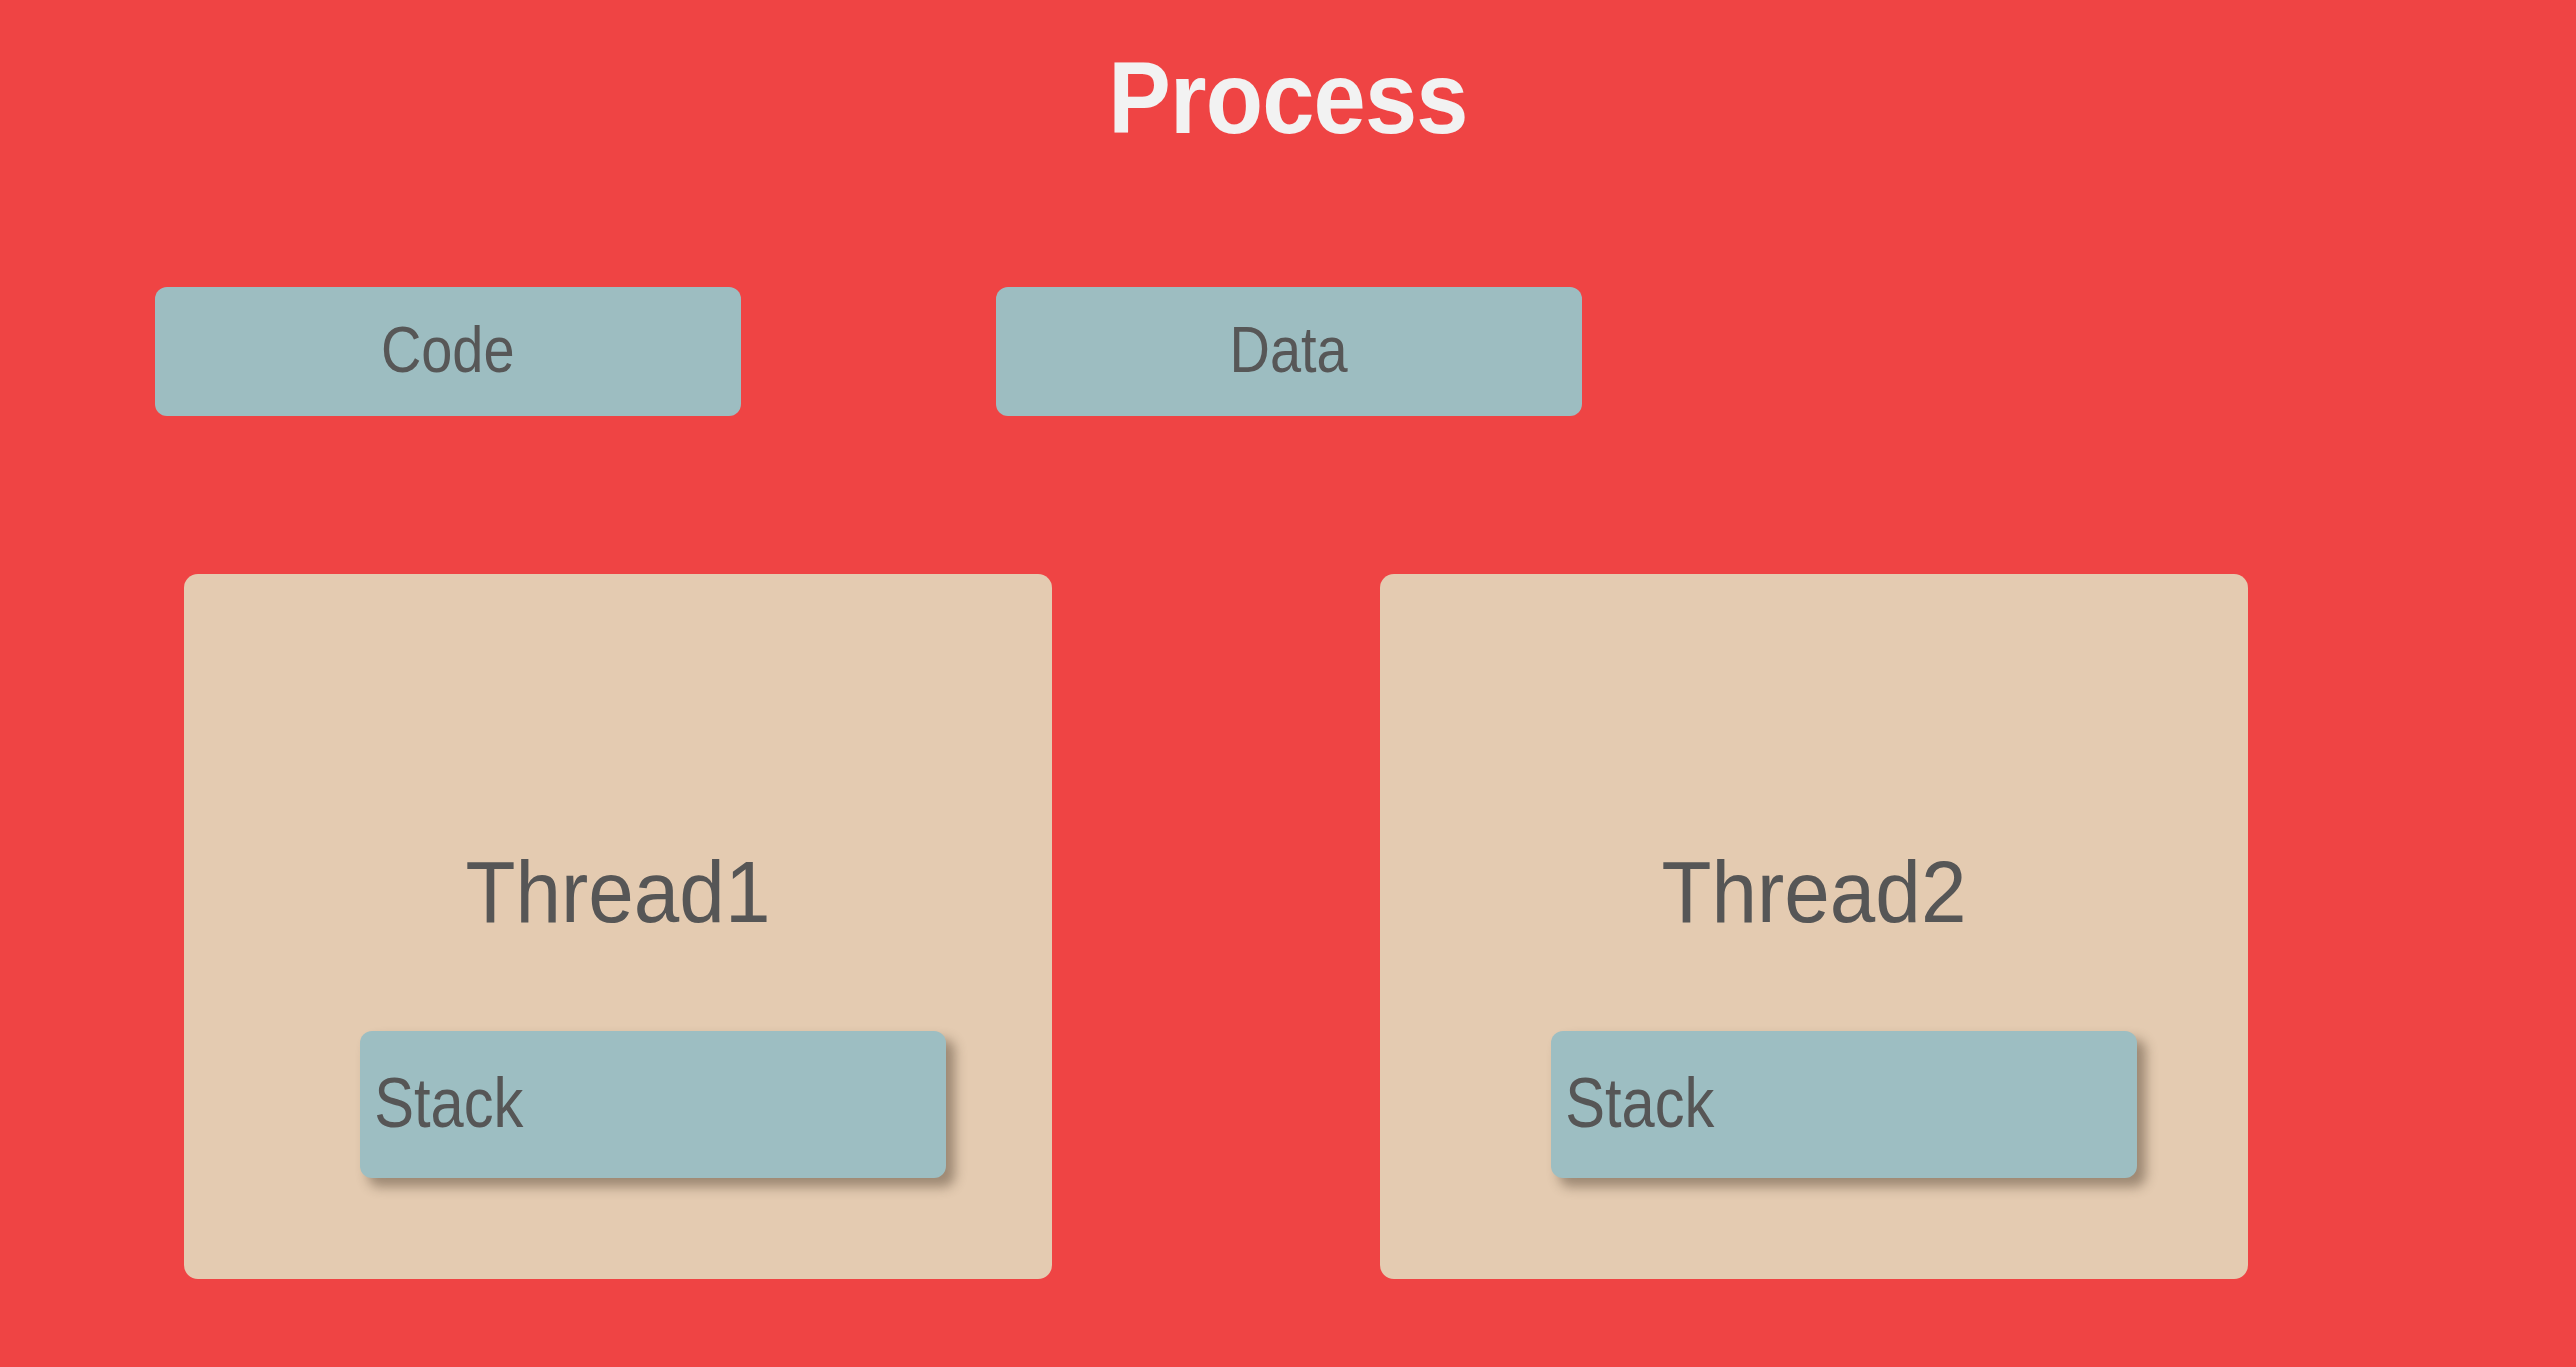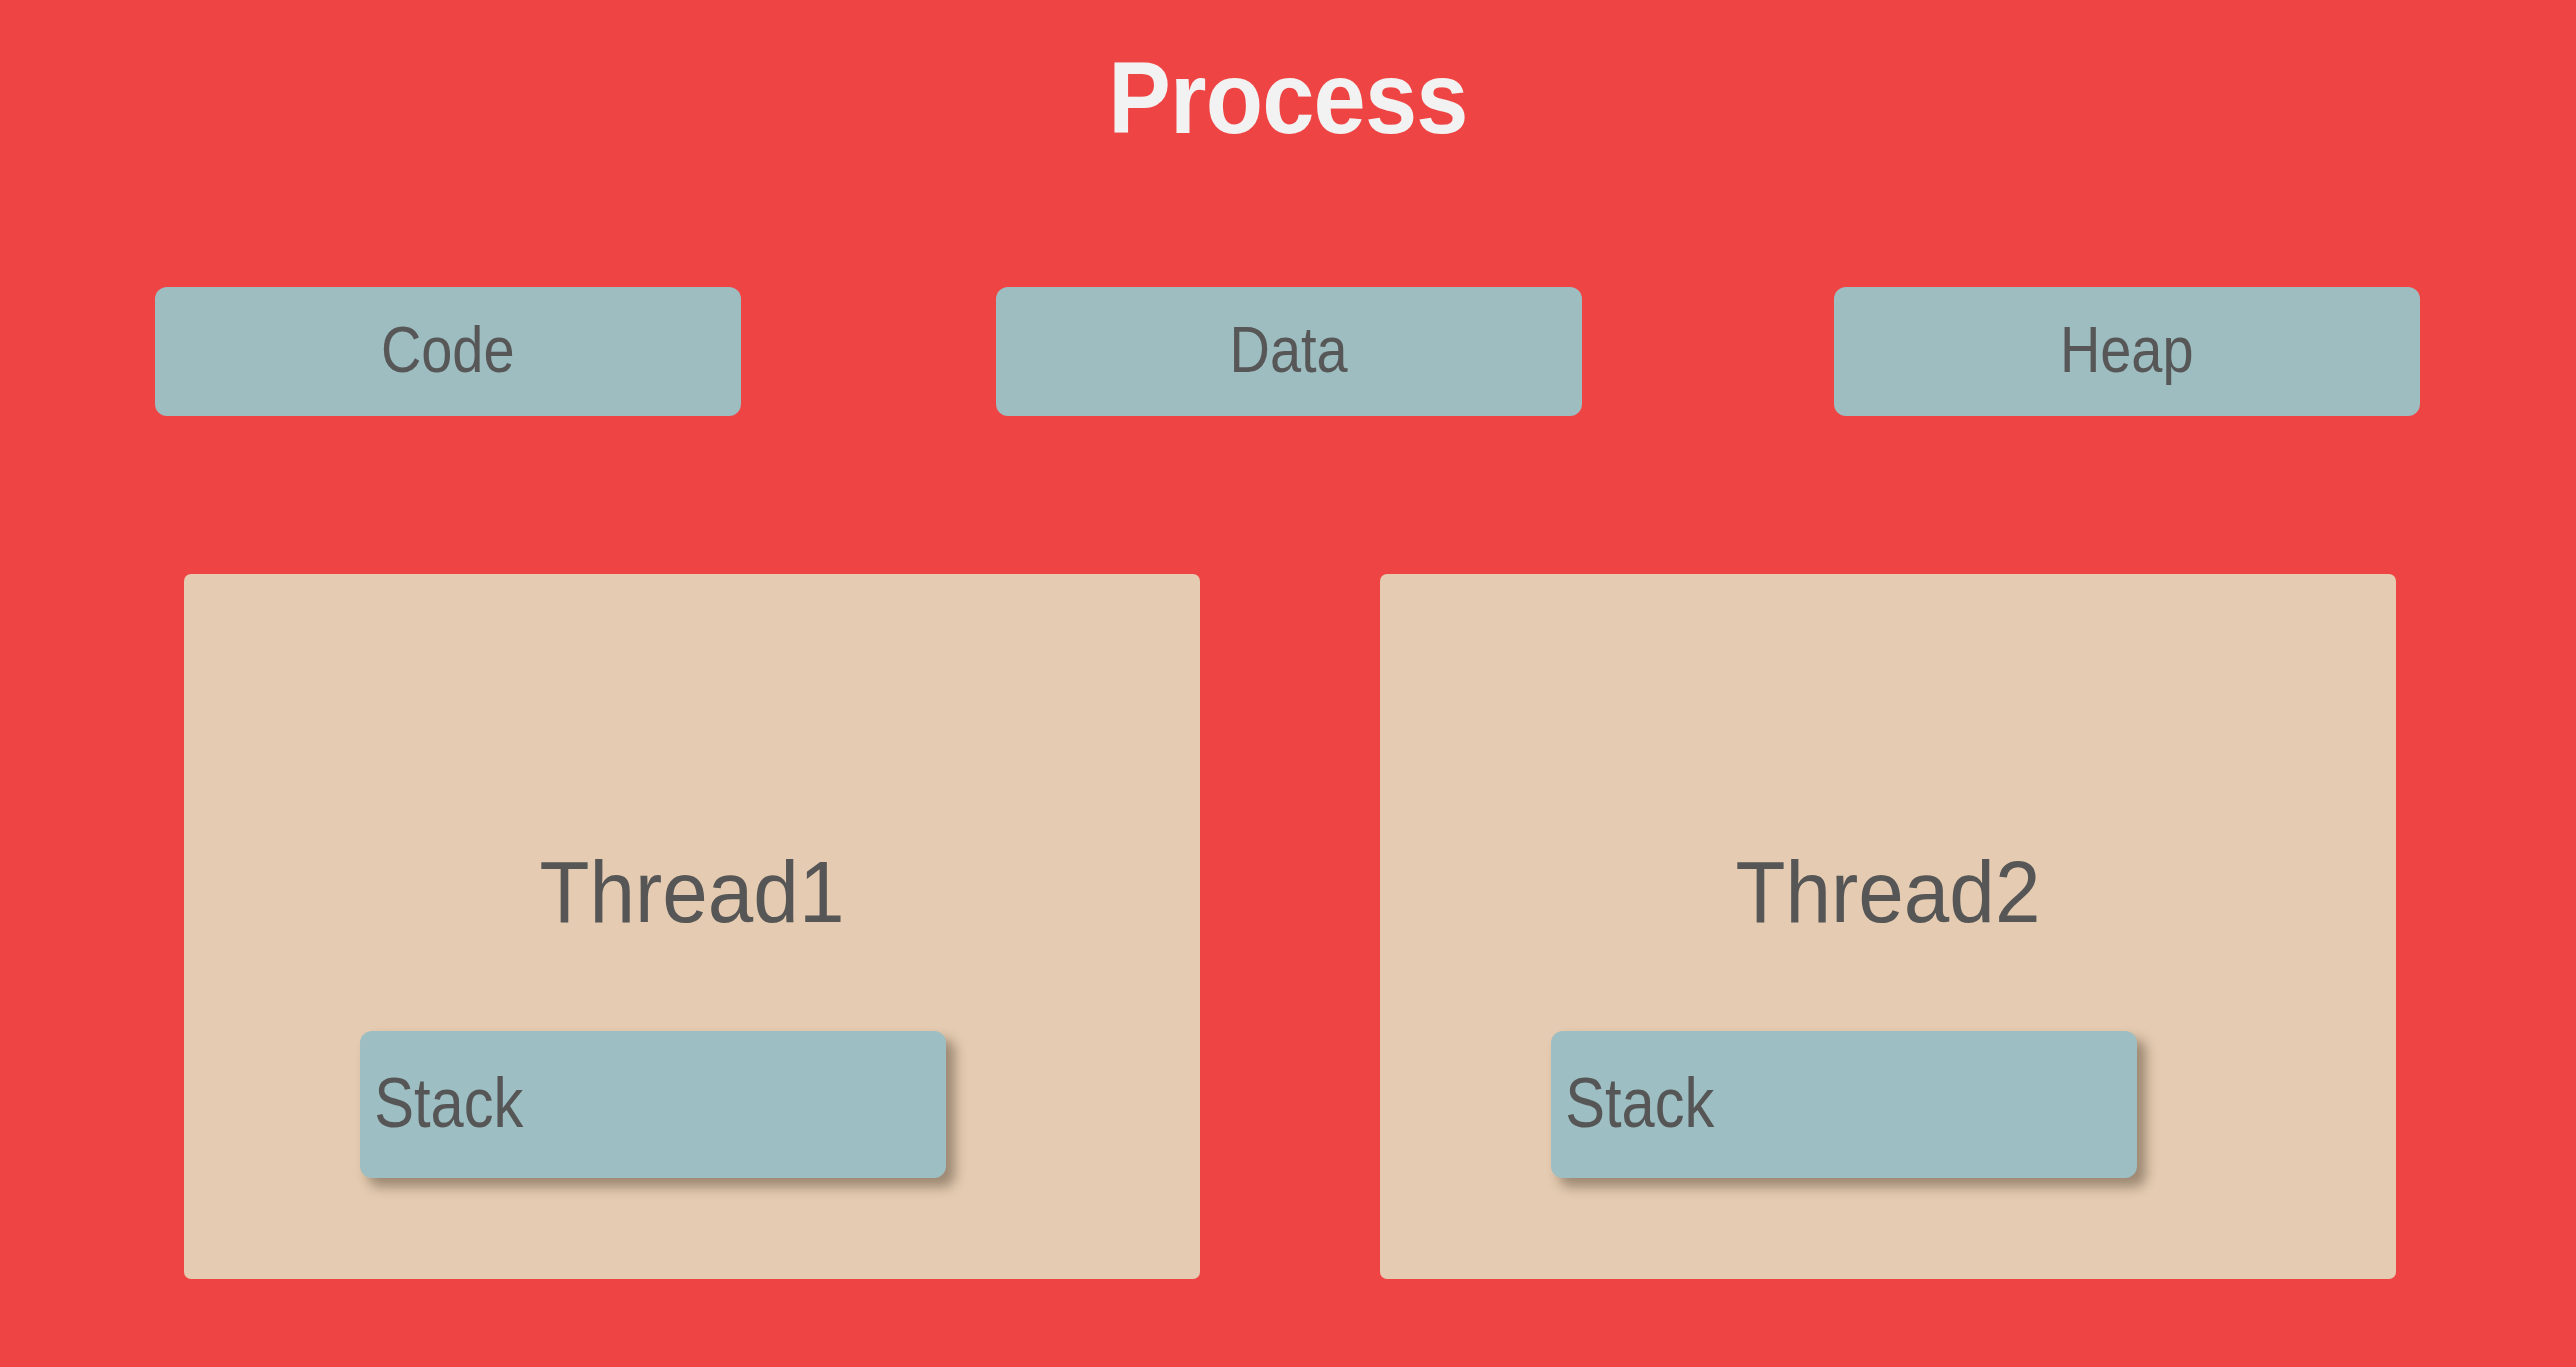--- a/index.html
+++ b/index.html
@@ -69,24 +69,24 @@
     transform-origin: center center;
     white-space: nowrap;
     position: relative;
     top: -1.7px;
   }
 
   
   .thread-box {
     position: absolute;
     top: 574px;
-    width: 1016px;
+    width: 868px;
     height: 705px;
     background: #E4CBB1;
-    border-radius: 7px;
+    border-radius: 14px;
   }
   .thread-box.pos-0 { left: 184px; }
   .thread-box.pos-1 { left: 1380px; }
 
   .thread-label {
     position: absolute;
     left: 0;
     top: 0;
     width: 100%;
     text-align: center;
@@ -140,23 +140,20 @@
   <div class="segment-row">
 
     <div class="segment-box pos-0">
       <span class="segment-label">Code</span>
     </div>
 
     <div class="segment-box pos-1">
       <span class="segment-label">Data</span>
     </div>
 
-    <div class="segment-box pos-2">
-      <span class="segment-label">Heap</span>
-    </div>
 
   </div>
 
   <div class="thread-box pos-0">
     <div class="thread-label">Thread1</div>
     <div class="stack-box">
       <span class="stack-label">Stack</span>
     </div>
   </div>
 

